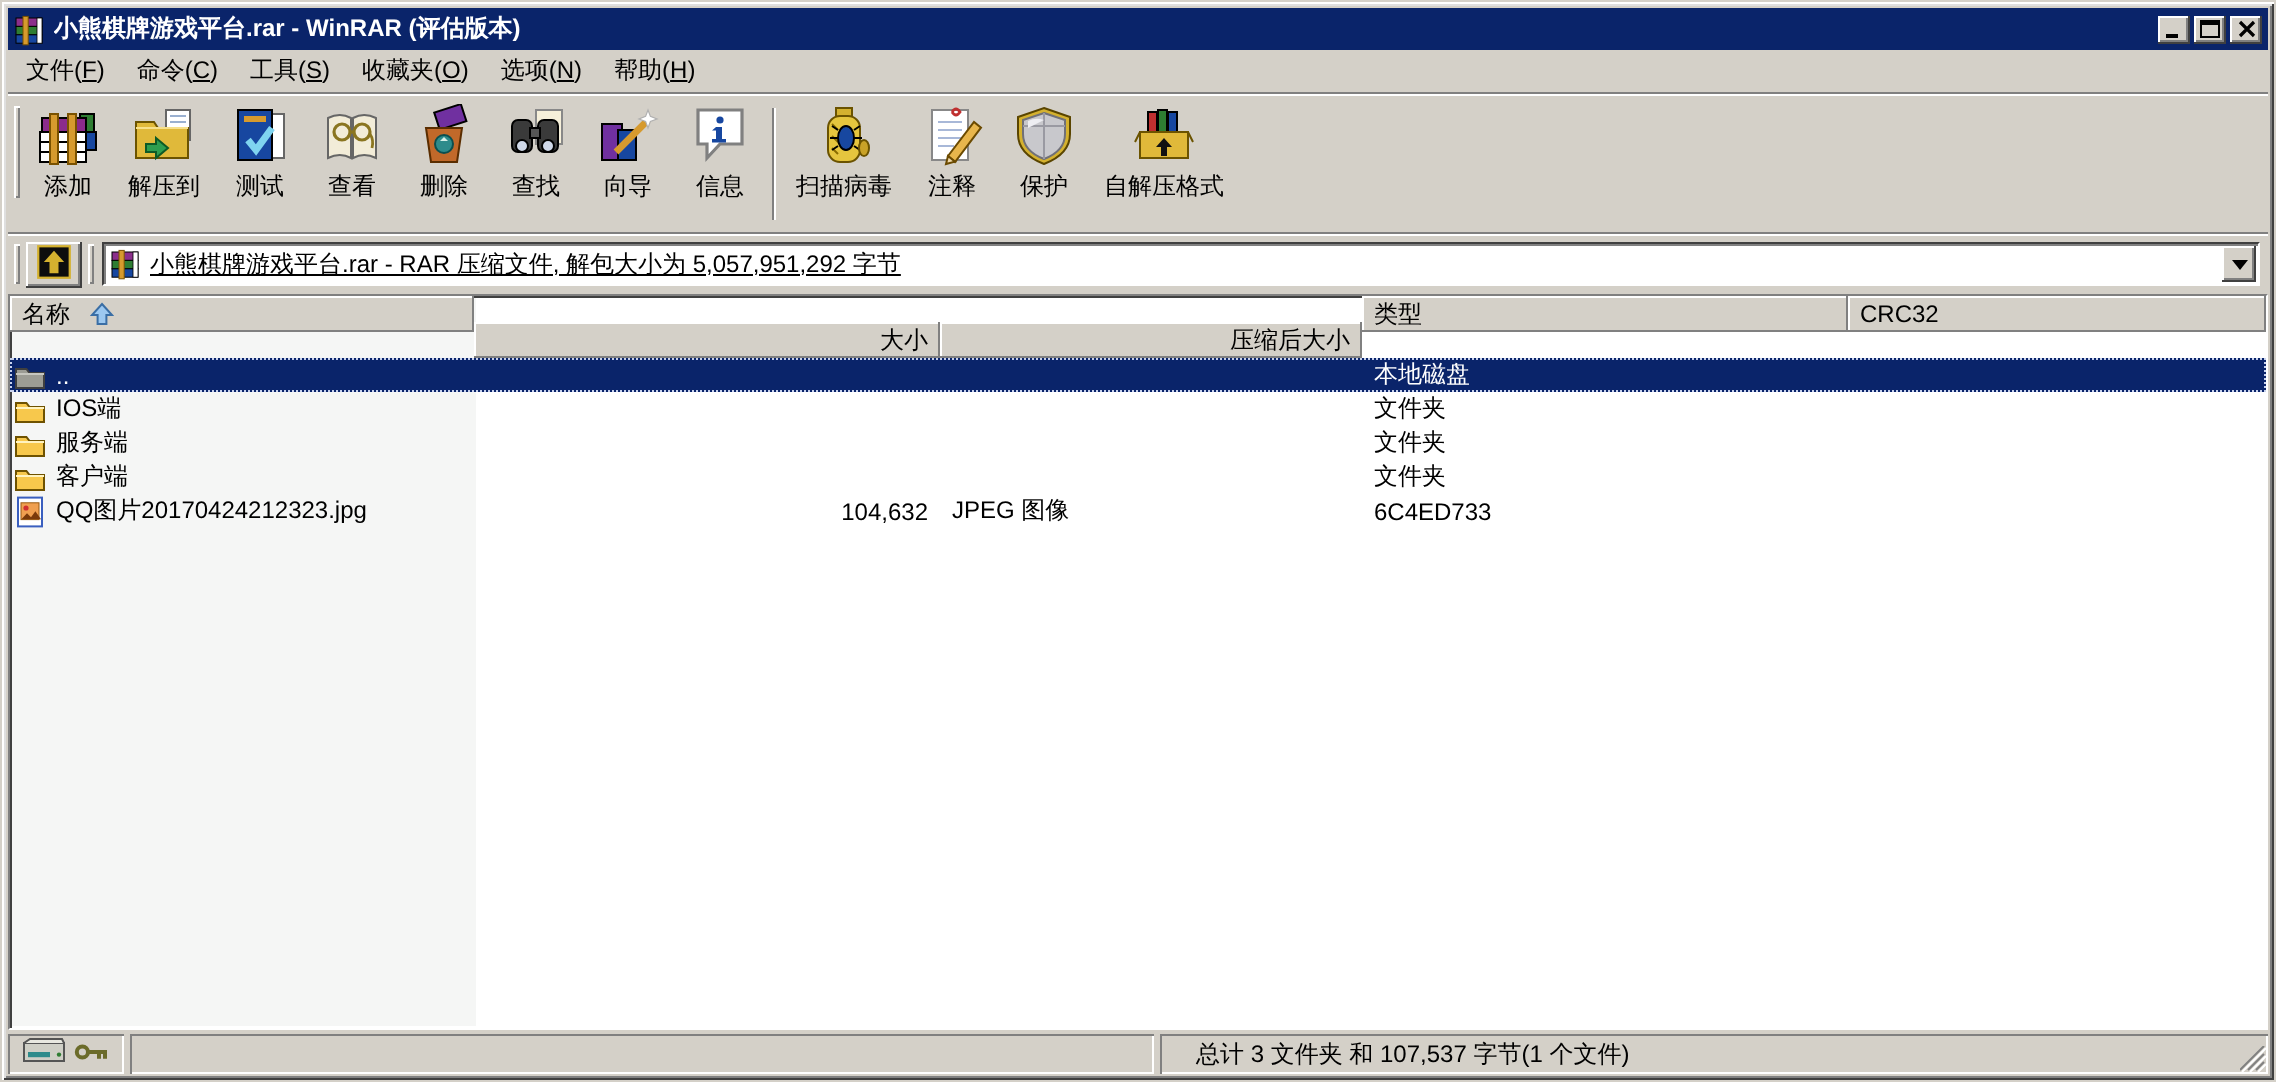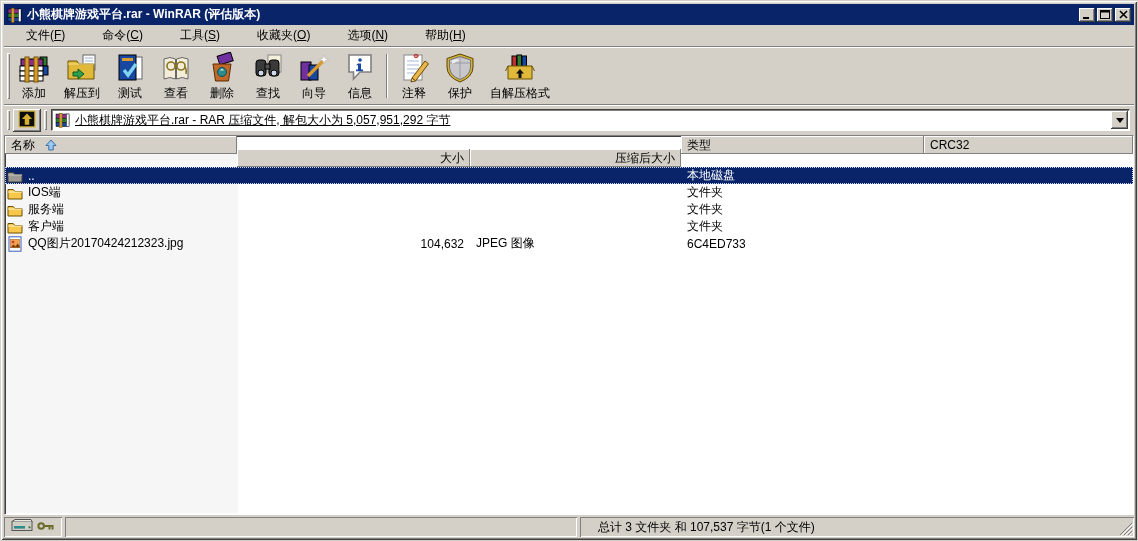--- a/index.html
+++ b/index.html
@@ -16,28 +16,28 @@
 
   
   .titlebar { height:21px; background:#0a246a; display:flex; align-items:center; padding:0 3px; flex:0 0 auto; }
   .titlebar .ticon { width:16px; height:16px; margin-right:4px; flex:0 0 auto; }
   .titlebar .ttext { color:#fff; font-weight:bold; font-size:12px; flex:1; white-space:nowrap; overflow:hidden; }
   .tbtns { display:flex; gap:2px; }
   .tbtn { width:16px; height:14px; background:#d4d0c8; display:flex; align-items:center; justify-content:center;
     box-shadow: inset -1px -1px 0 #404040, inset 1px 1px 0 #fff, inset -2px -2px 0 #808080; }
 
   
-  .menubar { height:21px; display:flex; align-items:center; padding-left:14px; flex:0 0 auto;gap:21px; }
+  .menubar { height:21px; display:flex; align-items:center; padding-left:1px; flex:0 0 auto; }
   .menu-item { padding:3px 8px; white-space:nowrap; cursor:default; }
   .menu-item u { text-decoration:underline; }
 
   .etch { height:2px; border-top:1px solid #808080; border-bottom:1px solid #fff; flex:0 0 auto; }
 
   
-  .toolbar { height:56px; display:flex; align-items:stretch; padding:2px 0 2px 2px; flex:0 0 auto; }
+  .toolbar { height:68px; display:flex; align-items:stretch; padding:2px 0 2px 2px; flex:0 0 auto; }
   .gripper { width:3px; margin:3px 1px; background:#d4d0c8;
     box-shadow: inset 1px 1px 0 #fff, inset -1px -1px 0 #808080; }
   .tb-buttons { display:flex; align-items:stretch; }
   .tb-btn { display:flex; flex-direction:column; align-items:center; justify-content:flex-start;
     padding:2px 7px 1px 7px; cursor:default; }
   .tb-btn .tb-ico { width:32px; height:32px; display:block; }
   .tb-btn .tb-label { margin-top:1px; white-space:nowrap; }
   .tb-sep { width:2px; margin:4px 3px; border-left:1px solid #808080; border-right:1px solid #fff; }
 
   
@@ -201,20 +201,31 @@
           <span class="tb-ico"><svg width="100%" height="100%" viewBox="0 0 32 32">
               <path d="M5 3 h22 v17 h-11 l-6.5 7 v-7 H5z" fill="#fff" stroke="#808080" stroke-width="1.6"></path>
      <circle cx="16" cy="8" r="1.8" fill="#1747a0"></circle>
      <path d="M14 11.5 h3 v6 h2 v1.8 h-7 v-1.8 h2 v-4.2 h-2z" fill="#1747a0"></path>
             </svg></span>
                    <span class="tb-label">信息</span>
         </div>
         <div class="tb-sep"></div>
         <div class="tb-btn">
           <span class="tb-ico"><svg width="100%" height="100%" viewBox="0 0 32 32">
+              <rect x="12" y="2" width="8" height="5" fill="#d4b12f" stroke="#6b5300"></rect>
+     <rect x="8" y="6" width="16" height="23" rx="6" fill="#e5c53e" stroke="#6b5300"></rect>
+     <path d="M10 10 l3 3 M10 16 l3 3 M10 22 l3 3" stroke="#8a6d00"></path>
+     <ellipse cx="17" cy="17" rx="4" ry="6" fill="#1747a0" stroke="#000"></ellipse>
+     <path d="M13 13 l-3-2 M13 17 h-4 M13 21 l-3 2 M21 13 l3-2 M21 17 h4 M21 21 l3 2" stroke="#000"></path>
+     <ellipse cx="26" cy="22" rx="2.5" ry="4" fill="#c9a227" stroke="#6b5300"></ellipse>
+            </svg></span>
+                   <span class="tb-label">扫描病毒</span>
+        </div>
+        <div class="tb-btn">
+          <span class="tb-ico"><svg width="100%" height="100%" viewBox="0 0 32 32">
               <rect x="6" y="3" width="18" height="25" fill="#fff" stroke="#888"></rect>
      <path d="M9 9 h12 M9 13 h12 M9 17 h12 M9 21 h8" stroke="#a8b8d8"></path>
      <path d="M16 4 q2 -3 4 0 q-2 3 -4 0" fill="none" stroke="#c03030" stroke-width="1.4"></path>
      <path d="M14 26 L27 9 l3.5 2.8 L17.5 29z" fill="#e8b64c" stroke="#6b4a00"></path>
      <path d="M14 26 l-1 4 4.5-1.2z" fill="#f0d8a8" stroke="#6b4a00"></path>
             </svg></span>
                    <span class="tb-label">注释</span>
         </div>
         <div class="tb-btn">
           <span class="tb-ico"><svg width="100%" height="100%" viewBox="0 0 32 32">

